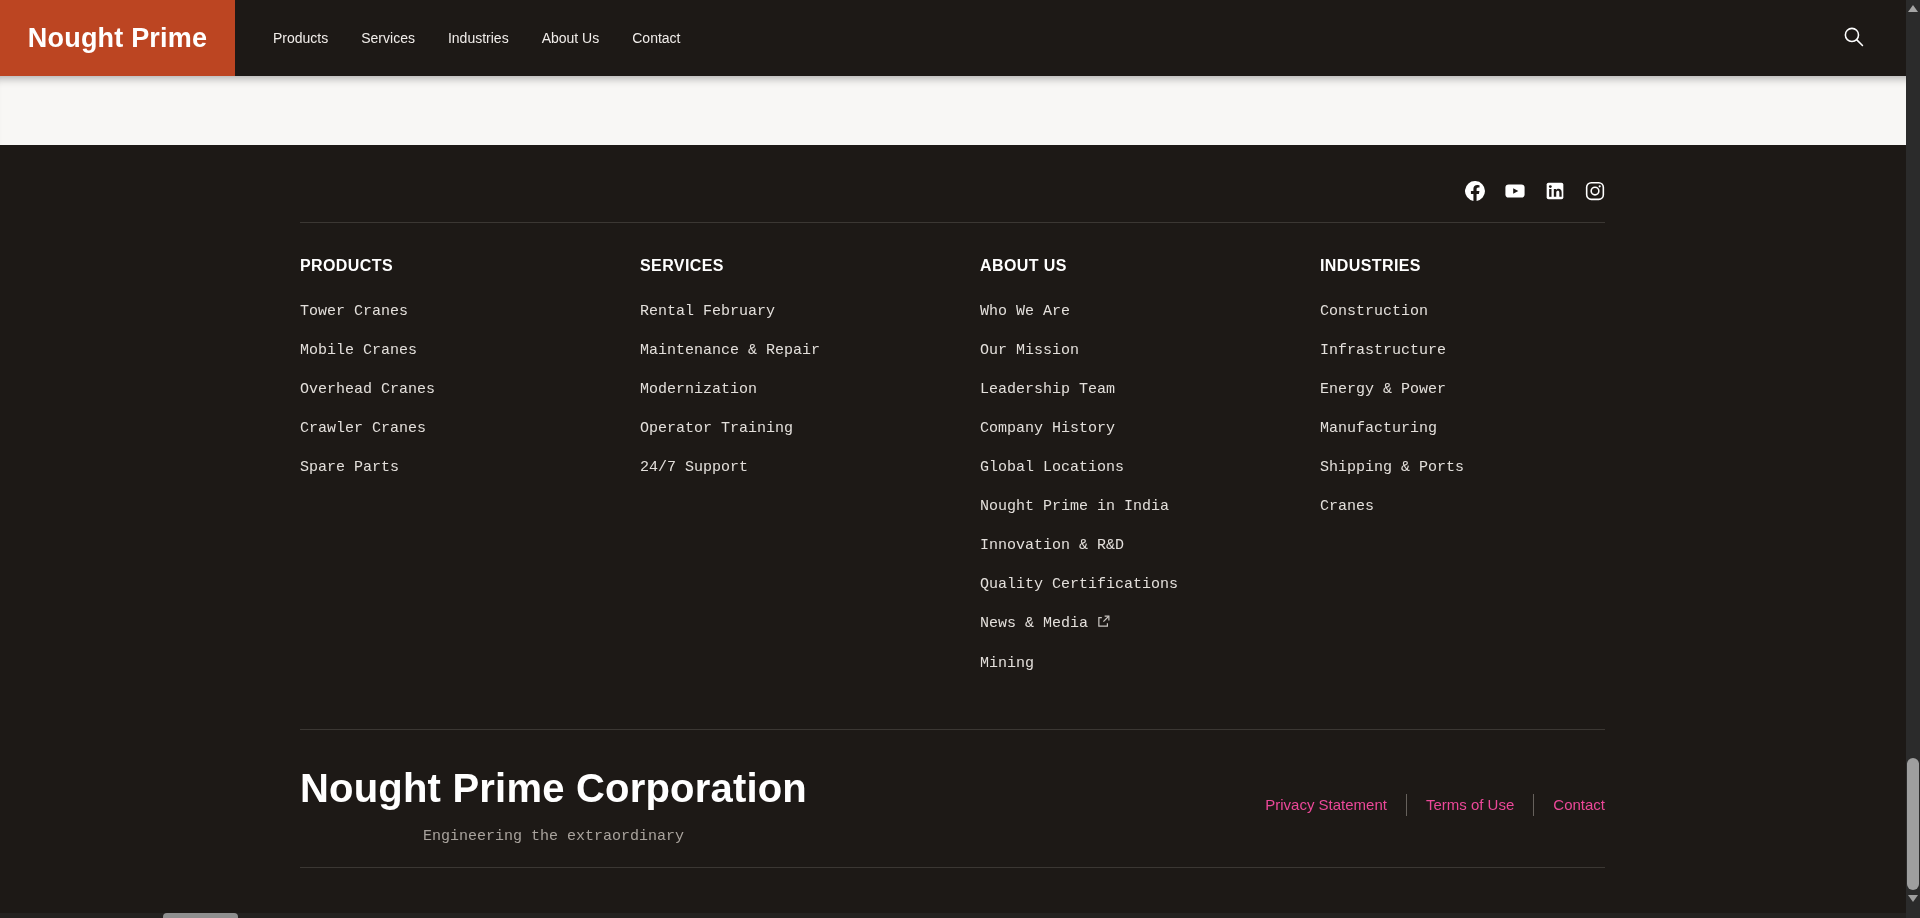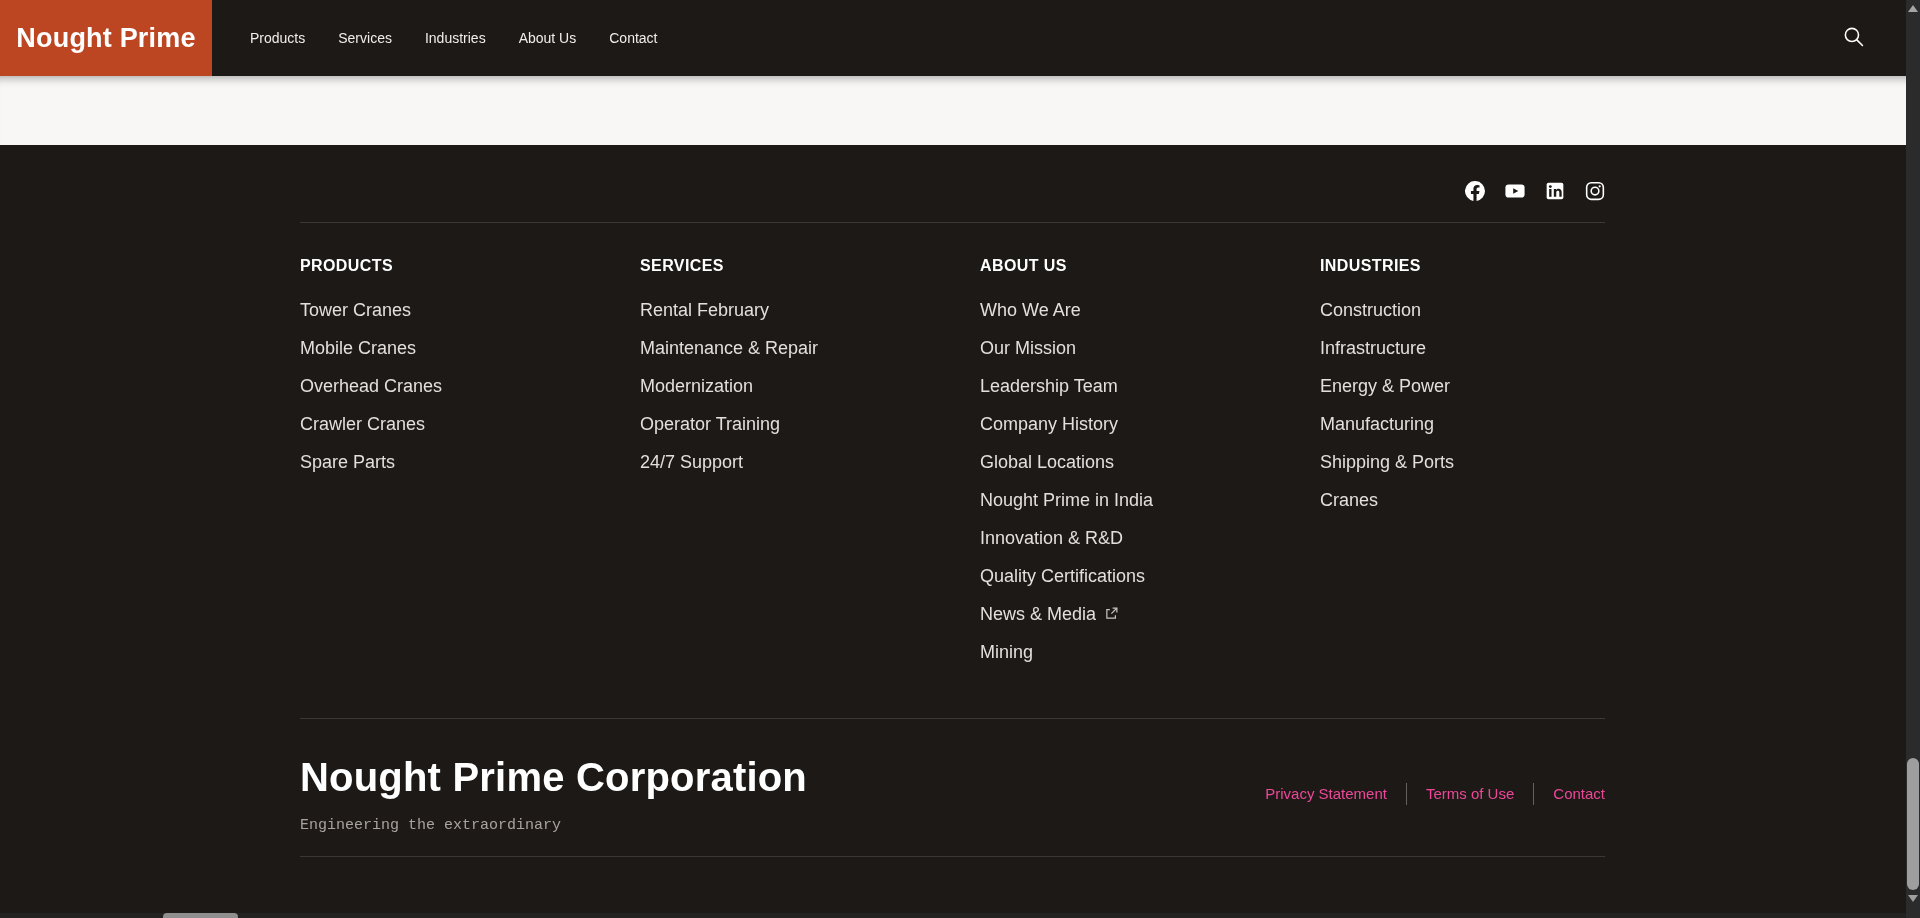--- a/index.html
+++ b/index.html
@@ -2,21 +2,21 @@
 <html><head>
 <meta charset="utf-8">
 <style>
   * { margin:0; padding:0; box-sizing:border-box; }
   html,body { background:#1d1916; }
   body { font-family:"Liberation Sans", sans-serif; }
   .viewport { position:relative; width:1920px; height:918px; overflow:hidden; background:#1d1916; }
 
   
   .topnav { position:relative; height:76px; background:#1d1916; display:flex; align-items:stretch; }
-  .logo-block { width:212px; background:#bc4522; color:#ffffff; font-size:27px; font-weight:700;
+  .logo-block { width:235px; background:#bc4522; color:#ffffff; font-size:27px; font-weight:700;
                 display:flex; align-items:center; justify-content:center; letter-spacing:0.2px; cursor:pointer; }
   .main-nav { display:flex; align-items:center; margin-left:38px; gap:33px; }
   .main-nav a { color:#f1edea; font-size:14px; text-decoration:none; cursor:pointer; white-space:nowrap; }
   .search-btn { position:absolute; right:52px; top:50%; transform:translateY(-50%);
                 background:none; border:none; cursor:pointer; width:30px; height:30px;
                 display:flex; align-items:center; justify-content:center; }
 
   
   .white-strip { height:69px; background:#f8f7f5; box-shadow:inset 0 10px 10px -8px rgba(0,0,0,0.33); }
 
@@ -25,23 +25,23 @@
   .container { width:1305px; }
   .social-row { display:flex; justify-content:flex-end; align-items:center; gap:20px; padding-top:36px; }
   .social-row a { width:20px; height:20px; display:block; cursor:pointer; }
   .social-row svg { width:20px; height:20px; display:block; }
   .divider { border:none; border-top:1px solid #3b3733; height:0; }
   .div-1 { margin-top:21px; }
   .columns { display:grid; grid-template-columns:340px 340px 340px 1fr; margin-top:33px; margin-bottom:36px; }
   .col-title { font-size:16px; font-weight:700; color:#ffffff; letter-spacing:0.4px; line-height:19px; }
   .col ul { list-style:none; margin-top:27px; }
   .col li { margin-bottom:21px; line-height:16px; }
-  .col li a { color:#e3dfdb; font-size:18px; text-decoration:none; cursor:pointer; display:inline-flex; align-items:center; }
+  .col li a { color:#e3dfdb; font-size:15px; text-decoration:none; cursor:pointer; display:inline-flex; align-items:center;font-family:Liberation Mono, monospace; }
   .ext-icon { margin-left:9px; display:inline-block; }
-  .bottom-row { display:flex; justify-content:space-between; align-items:flex-start; margin-top:36px; }
+  .bottom-row { display:flex; justify-content:space-between; align-items:flex-start; margin-top:36px;text-align:center; }
   .brand-title { font-size:40px; font-weight:700; color:#ffffff; line-height:44px; letter-spacing:0.2px; }
   .brand-tagline { font-size:15px; color:#a9a39d; margin-top:18px; line-height:18px;font-family:Liberation Mono, monospace; }
   .legal { display:flex; align-items:center; margin-top:28px; }
   .legal a { font-size:15px; color:#ec4899; text-decoration:none; cursor:pointer; padding:0 19px; line-height:22px; }
   .legal a + a { border-left:1px solid #66615c; }
   .legal a:last-child { padding-right:0; }
   .div-3 { margin-top:21px; }
   .meta-row { display:flex; justify-content:flex-end; gap:18px; margin-top:22px; font-size:14px; color:#95908b; padding-bottom:24px; }
 
   

